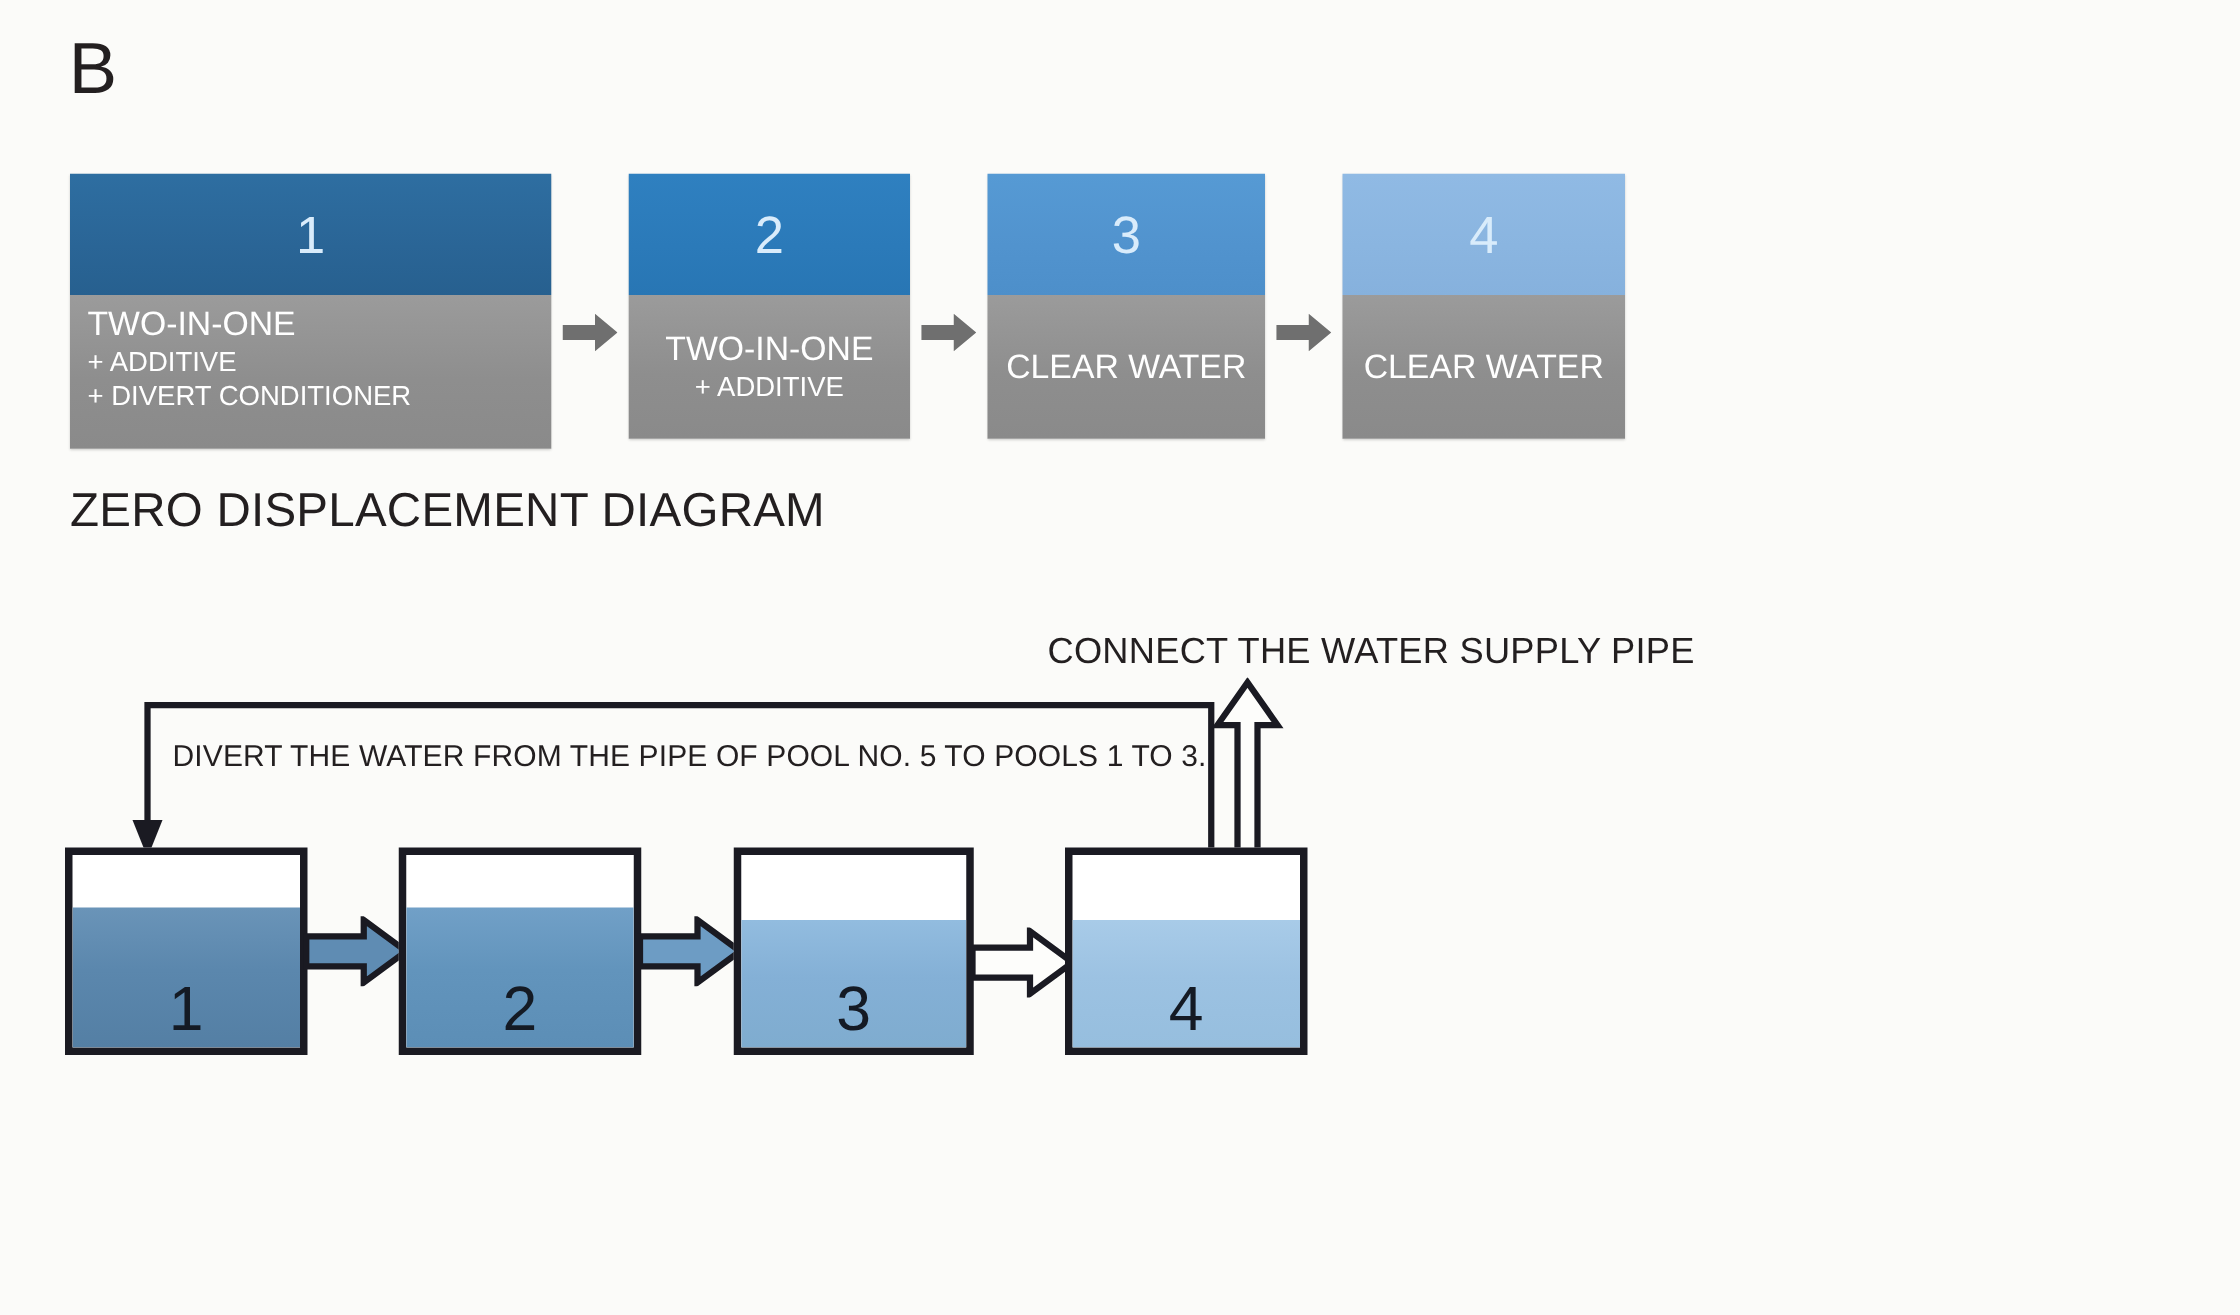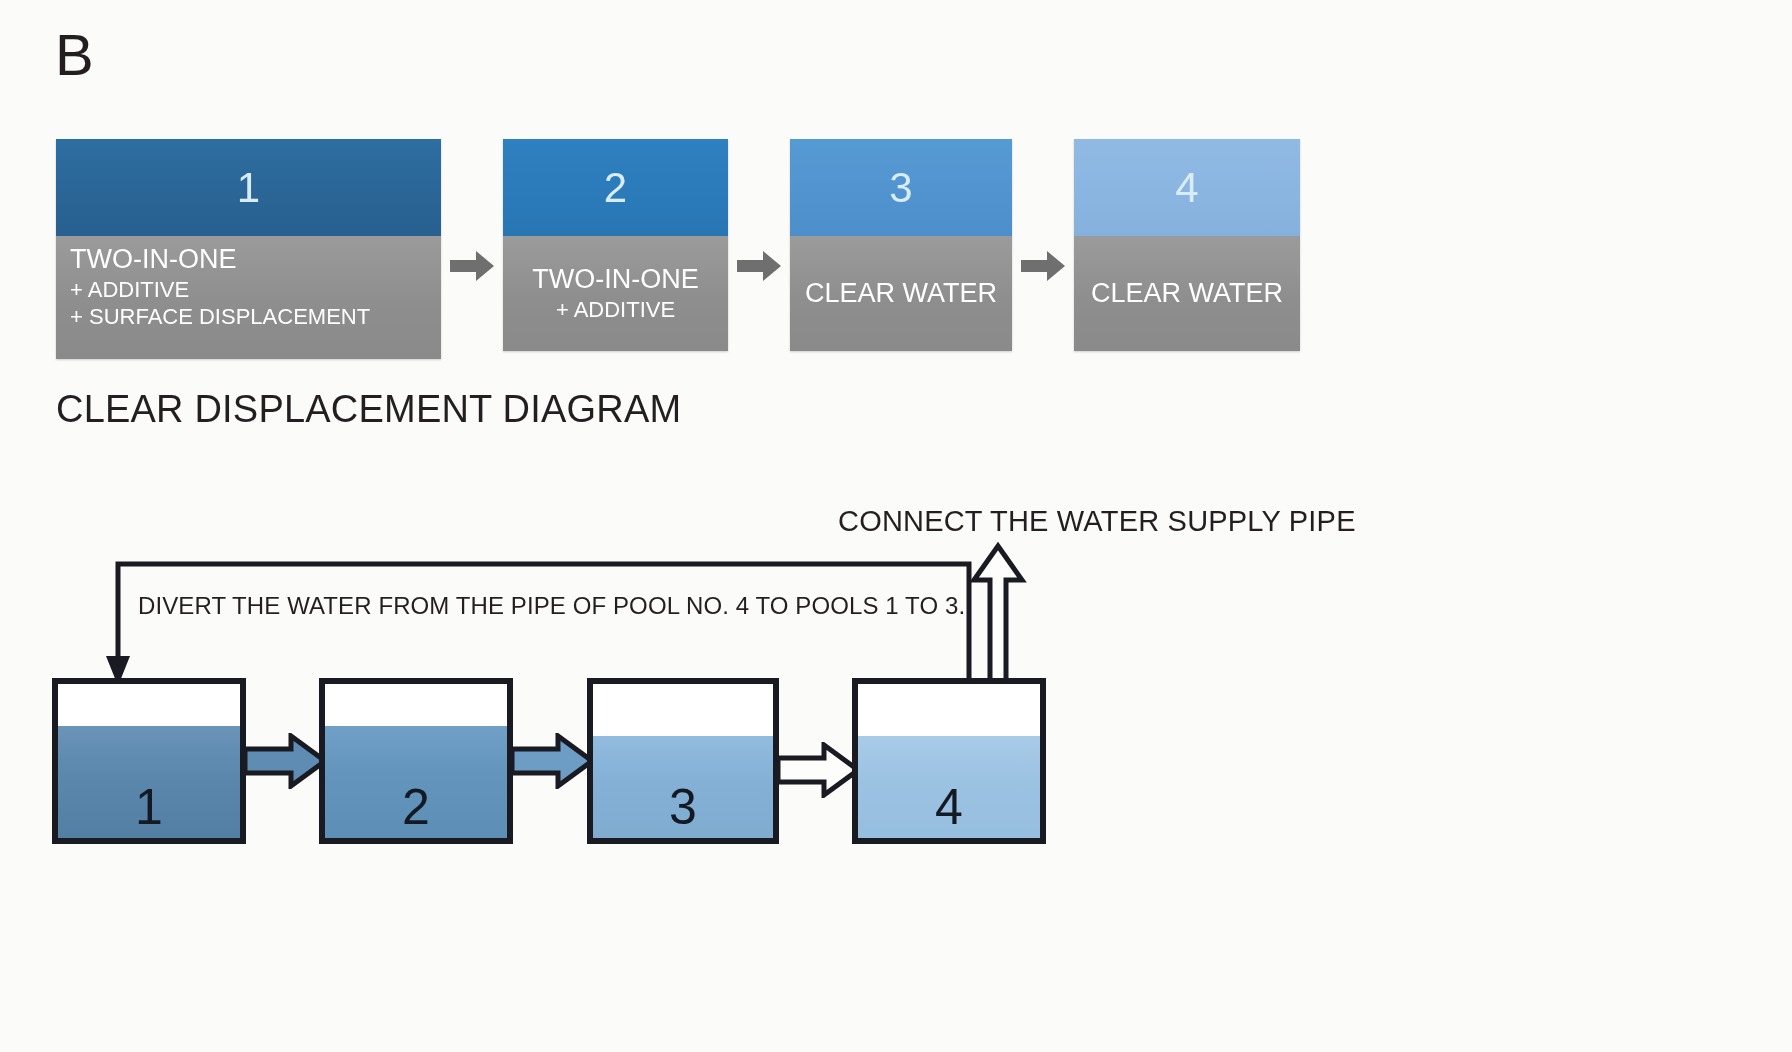--- a/index.html
+++ b/index.html
@@ -100,21 +100,21 @@
 
 <div id="stage-row">
 
   <div class="stage" style="width:385px;">
     <div class="top" style="height:97px;background:linear-gradient(180deg,#2e6ea1 0%,#2a6596 60%,#27608f 100%);">
       <span>1</span>
     </div>
     <div class="bot left" style="height:115px;padding-top:8px;">
       <span class="l1">TWO-IN-ONE</span>
       <span class="l2">+ ADDITIVE</span>
-      <span class="l3">+ SURFACE DISPLACEMENT</span>
+      <span class="l3">+ DIVERT CONDITIONER</span>
     </div>
   </div>
 
   <div class="arrow-sep">
     <svg width="44" height="30" viewBox="0 0 44 30" aria-hidden="true">
       <path d="M0 9 L26 9 L26 0 L44 15 L26 30 L26 21 L0 21 Z" fill="#6f6f6f"></path>
     </svg>
   </div>
 
   <div class="stage" style="width:225px;">
@@ -151,26 +151,26 @@
   <div class="stage" style="width:226px;">
     <div class="top" style="height:97px;background:linear-gradient(180deg,#90bae4 0%,#8ab5e0 60%,#86b1dd 100%);">
       <span>4</span>
     </div>
     <div class="bot center" style="height:115px;">
       <span class="l1">CLEAR WATER</span>
     </div>
   </div>
 </div>
 
-<div id="sub-title">CLEAR DISPLACEMENT DIAGRAM</div>
+<div id="sub-title">ZERO DISPLACEMENT DIAGRAM</div>
 
 <div id="lower">
 
   <div id="supply-label">CONNECT THE WATER SUPPLY PIPE</div>
-  <div id="divert-label">DIVERT THE WATER FROM THE PIPE OF POOL NO. 4 TO POOLS 1 TO 3.</div>
+  <div id="divert-label">DIVERT THE WATER FROM THE PIPE OF POOL NO. 5 TO POOLS 1 TO 3.</div>
 
   <div class="flow" style="left:96px;top:88px;">
     <svg width="880" height="130" viewBox="0 0 880 130" aria-hidden="true">
       <path d="M873 126 L873 6 L22 6 L22 104" fill="none" stroke="#1a1a22" stroke-width="5"></path>
       <path d="M22 128 L10 98 L34 98 Z" fill="#1a1a22"></path>
     </svg>
   </div>
 
   <div class="flow" style="left:968px;top:72px;">
     <svg width="60" height="150" viewBox="0 0 60 150" aria-hidden="true">

